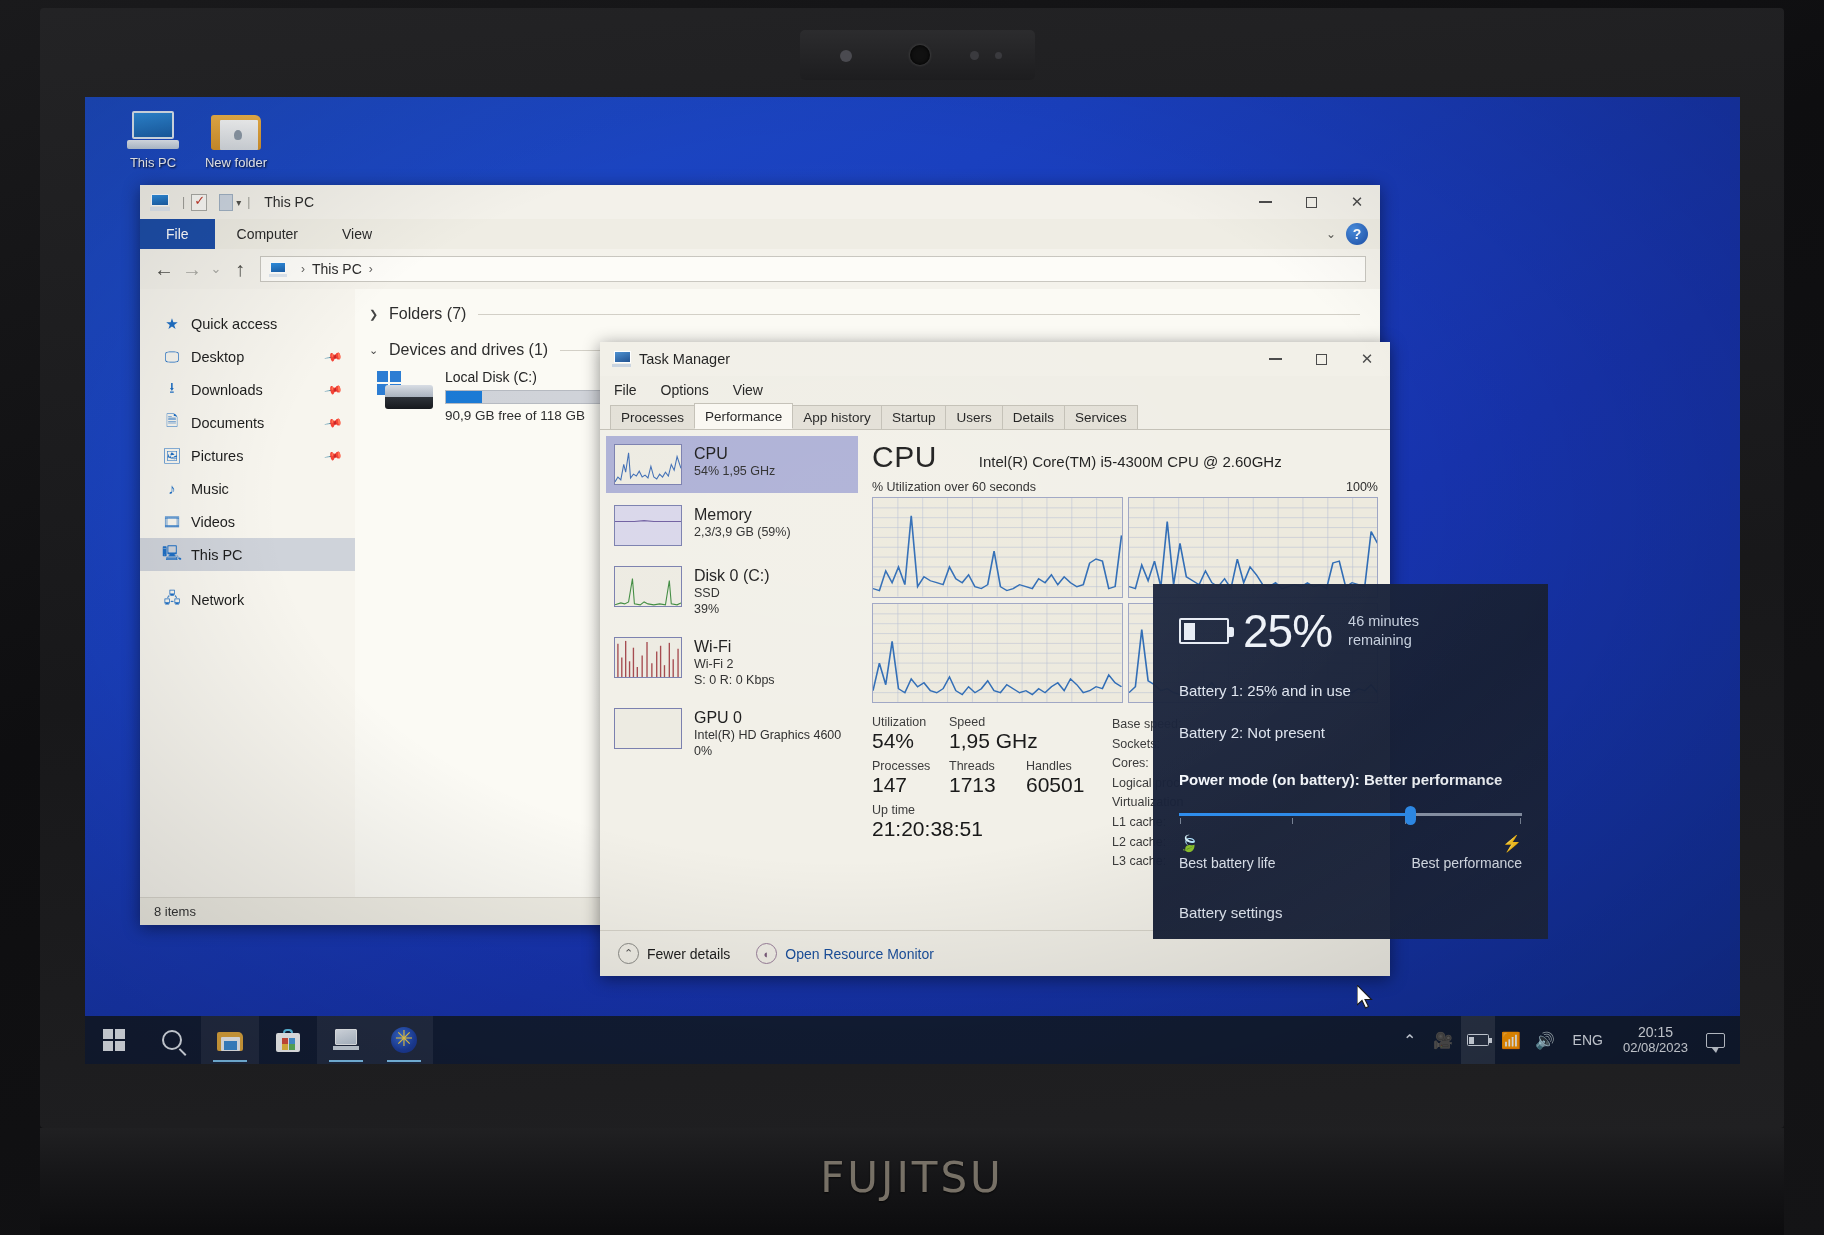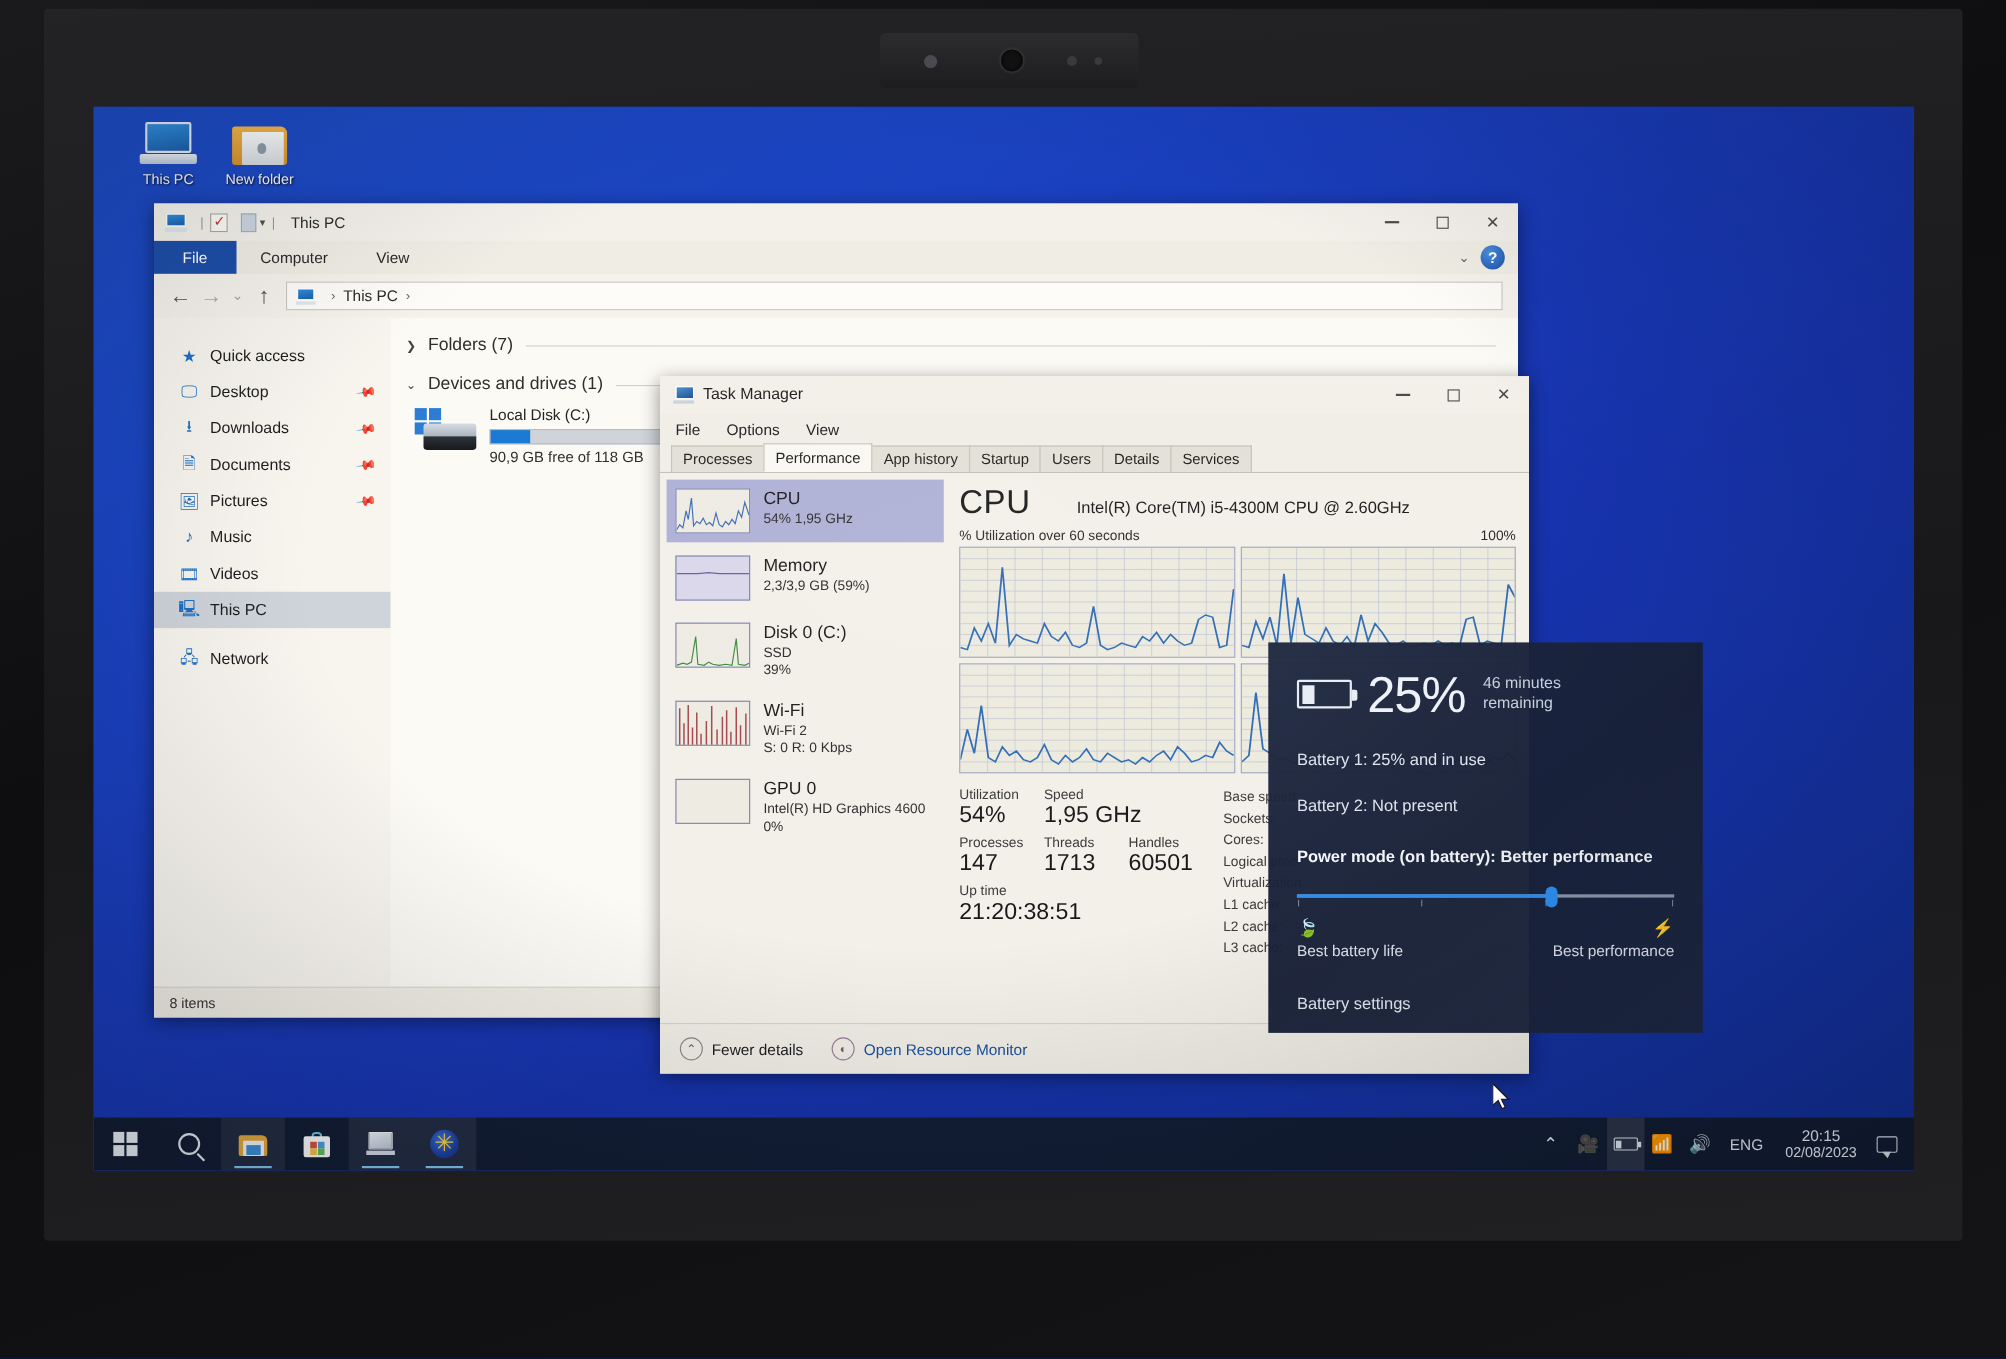--- a/index.html
+++ b/index.html
@@ -790,13 +790,16 @@
       </div>
     </div>
 
     <svg id="cursor" width="20" height="28" viewBox="0 0 20 28">
       <polygon points="0,0 0,20 5,15.5 8.5,23 11.5,21.5 8,14.5 14.5,14.5" fill="#ffffff" stroke="#1b1b1b" stroke-width="1.1"></polygon>
     </svg>
 
     <div id="screen-glow"></div>
   </div>
 
+  <div id="brandbar">
+    <div id="fujitsu">FUJITSU</div>
+  </div>
 </div>
 
 </body></html>

